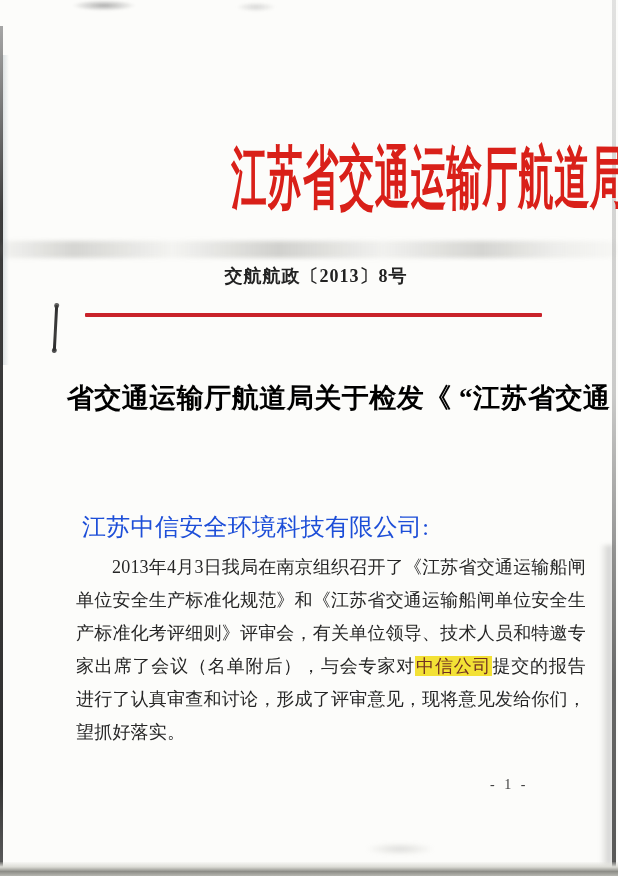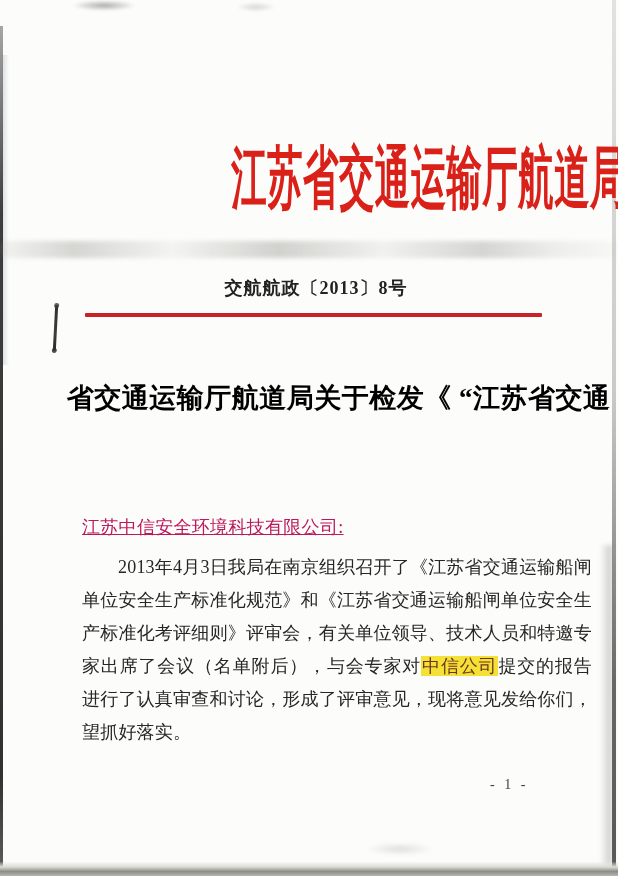--- a/index.html
+++ b/index.html
@@ -18,41 +18,41 @@
     text-align:center;padding-left:16px;box-sizing:border-box;
   }
   .banner-inner{
     display:inline-block;white-space:nowrap;
     font-size:68px;font-weight:700;line-height:80px;
     color:#d92019;
     transform:scaleX(0.52);transform-origin:center;
     letter-spacing:1px;
   }
   .doc-number{
-    position:absolute;top:276px;left:0;width:100%;
+    position:absolute;top:264px;left:0;width:100%;
     text-align:center;padding-left:14px;box-sizing:border-box;
     font-size:18px;font-weight:700;letter-spacing:1px;color:#222;
   }
   .red-line{
     position:absolute;left:85px;top:313px;width:457px;height:4px;
     background:#c9232a;border-radius:1px;
   }
   
   .doc-title{
     position:absolute;top:379px;left:66px;width:545px;
     text-align:center;font-size:27px;font-weight:700;
     line-height:38px;letter-spacing:.5px;color:#000000;
   }
   
   .recipient{
     position:absolute;top:515px;left:82px;width:510px;
-    font-size:18px;line-height:24px;letter-spacing:.3px;color:#be185d;text-decoration:underline;
+    font-size:24px;line-height:24px;letter-spacing:.3px;color:#1d4ed8;
   }
   .paragraph{
-    position:absolute;top:551px;left:82px;width:510px;
+    position:absolute;top:551px;left:76px;width:510px;
     font-size:18px;line-height:33px;letter-spacing:.2px;
     text-align:justify;text-indent:2em;color:#262626;font-family:Liberation Serif, serif;
   }
   .hl{
     background:#f3e135;color:#713122;padding:0 1px;
   }
   .page-number{
     position:absolute;top:777px;left:490px;
     font-size:14px;letter-spacing:3px;color:#3d3d3d;
   }

